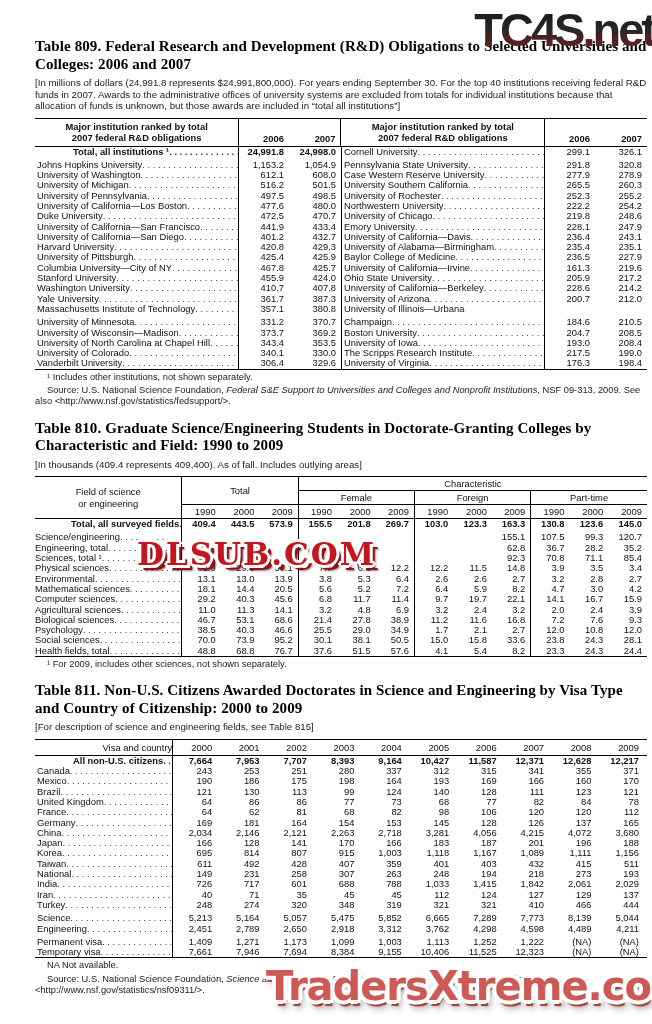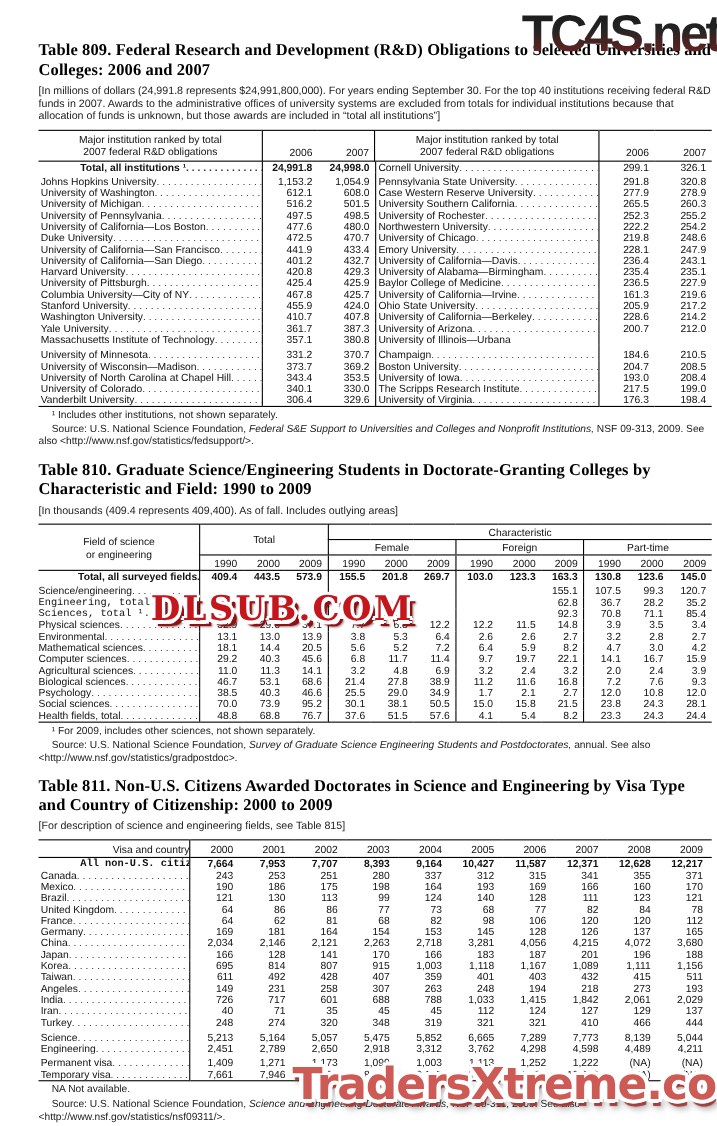--- a/index.html
+++ b/index.html
@@ -21,38 +21,38 @@
   .tbl td.num{text-align:right;padding-right:5px;white-space:nowrap;overflow:hidden;}
   .b{font-weight:bold;margin-left:36px;}
   tr.gap td{padding-top:3px;}
   td.lc{display:flex;align-items:baseline;overflow:hidden;}
   td.lc .lb{white-space:nowrap;}
   td.lc .dots{flex:1;overflow:hidden;white-space:nowrap;color:#333;}
   td.lc .dots::after{content:" . . . . . . . . . . . . . . . . . . . . . . . . . . . . . . . . . . . . . . . . . . . .";}
   .ind{padding-left:10px;}
 
   
-  .t809 thead th{border-bottom:1.5px solid #000;}
+  .t809 thead th{border-bottom:1.5px solid #000;font-weight:bold;}
   .t809 th.lblh{text-align:center;vertical-align:middle;white-space:pre-line;line-height:11.5px;padding:2px 0;}
   .t809 th.yh{text-align:right;vertical-align:bottom;padding:0 5px 2px 0;}
   .t809 td.lc{border-right:1px solid #000;padding-left:2px;}
   .t809 th.vr{border-right:1px solid #000;}
   .t809 .divL{border-left:1px solid #000;padding-left:4px;}
 
   
   .t810 th.fieldh{border-right:1px solid #000;border-bottom:1.5px solid #000;text-align:center;
                   vertical-align:middle;white-space:pre-line;line-height:11.5px;}
   .t810 th.totalh{text-align:center;vertical-align:middle;border-right:1px solid #000;}
   .t810 th.charh{text-align:center;border-bottom:1px solid #000;padding:1px 0;}
   .t810 th.grph{text-align:center;padding:1px 0;}
   .t810 th.grp-end,.t810 td.grp-end{border-right:1px solid #000;}
   .t810 tr.yrow th{border-top:1px solid #000;border-bottom:1.5px solid #000;text-align:right;
                    padding:1px 5px 1px 0;}
   .t810 td.lc{border-right:1px solid #000;}
-  .i0{padding-left:2px;} .i1{padding-left:8px;font-family:Liberation Mono, monospace;} .i2{padding-left:14px;} .i3{padding-left:16px;}
+  .i0{padding-left:2px;} .i1{padding-left:8px;} .i2{padding-left:14px;} .i3{padding-left:16px;}
   .t810-wrap{position:relative;}
 
   
   .t811 thead th{border-bottom:1.2px solid #000;}
   .t811 th.vh{text-align:right;border-right:1px solid #000;padding:2px 0;}
   .t811 th.yh{text-align:right;padding:2px 8px 2px 0;}
   .t811 td.lc{border-right:1px solid #000;padding-left:2px;}
   .t811 td.num{padding-right:8px;}
 
   
@@ -649,21 +649,21 @@
                   <span class="dots"></span>
                 </td>
                 <td class="num">70.0</td>
                 <td class="num">73.9</td>
                 <td class="num grp-end">95.2</td>
                 <td class="num">30.1</td>
                 <td class="num">38.1</td>
                 <td class="num grp-end">50.5</td>
                 <td class="num">15.0</td>
                 <td class="num">15.8</td>
-                <td class="num grp-end">21.5</td>
+                <td class="num grp-end">33.6</td>
                 <td class="num">23.8</td>
                 <td class="num">24.3</td>
                 <td class="num">28.1</td>
               </tr>
               <tr>
                 <td class="lc i0">
                   <span class="lb">Health fields, total</span>
                   <span class="dots"></span>
                 </td>
                 <td class="num">48.8</td>
@@ -677,21 +677,20 @@
                 <td class="num grp-end">8.2</td>
                 <td class="num">23.3</td>
                 <td class="num">24.3</td>
                 <td class="num">24.4</td>
               </tr>
             </tbody>
         </table>
         <div class="wm wm-mid">DLSUB.COM</div>
       </div>
       <p class="fn">¹ For 2009, includes other sciences, not shown separately.</p>
-      <p class="fn"><span>Source: U.S. National Science Foundation, </span><i>Survey of Graduate Science Engineering Students and Postdoctorates,</i><span> annual. See also &lt;http://www.nsf.gov/statistics/gradpostdoc&gt;.</span></p>
     </div>
 
     <div>
       <h2 class="ttl mt">Table 811. Non-U.S. Citizens Awarded Doctorates in Science and Engineering by Visa Type and Country of Citizenship: 2000 to 2009</h2>
       <p class="note">[For description of science and engineering fields, see Table 815]</p>
       <table class="tbl t811">
         <colgroup>
           <col style="width:22.5%">
           <col span="10" style="width:7.75%">
         </colgroup>
@@ -882,21 +881,21 @@
               <td class="num">407</td>
               <td class="num">359</td>
               <td class="num">401</td>
               <td class="num">403</td>
               <td class="num">432</td>
               <td class="num">415</td>
               <td class="num">511</td>
             </tr>
             <tr>
               <td class="lc">
-                <span class="lb">Angeles</span>
+                <span class="lb">National</span>
                 <span class="dots"></span>
               </td>
               <td class="num">149</td>
               <td class="num">231</td>
               <td class="num">258</td>
               <td class="num">307</td>
               <td class="num">263</td>
               <td class="num">248</td>
               <td class="num">194</td>
               <td class="num">218</td>

